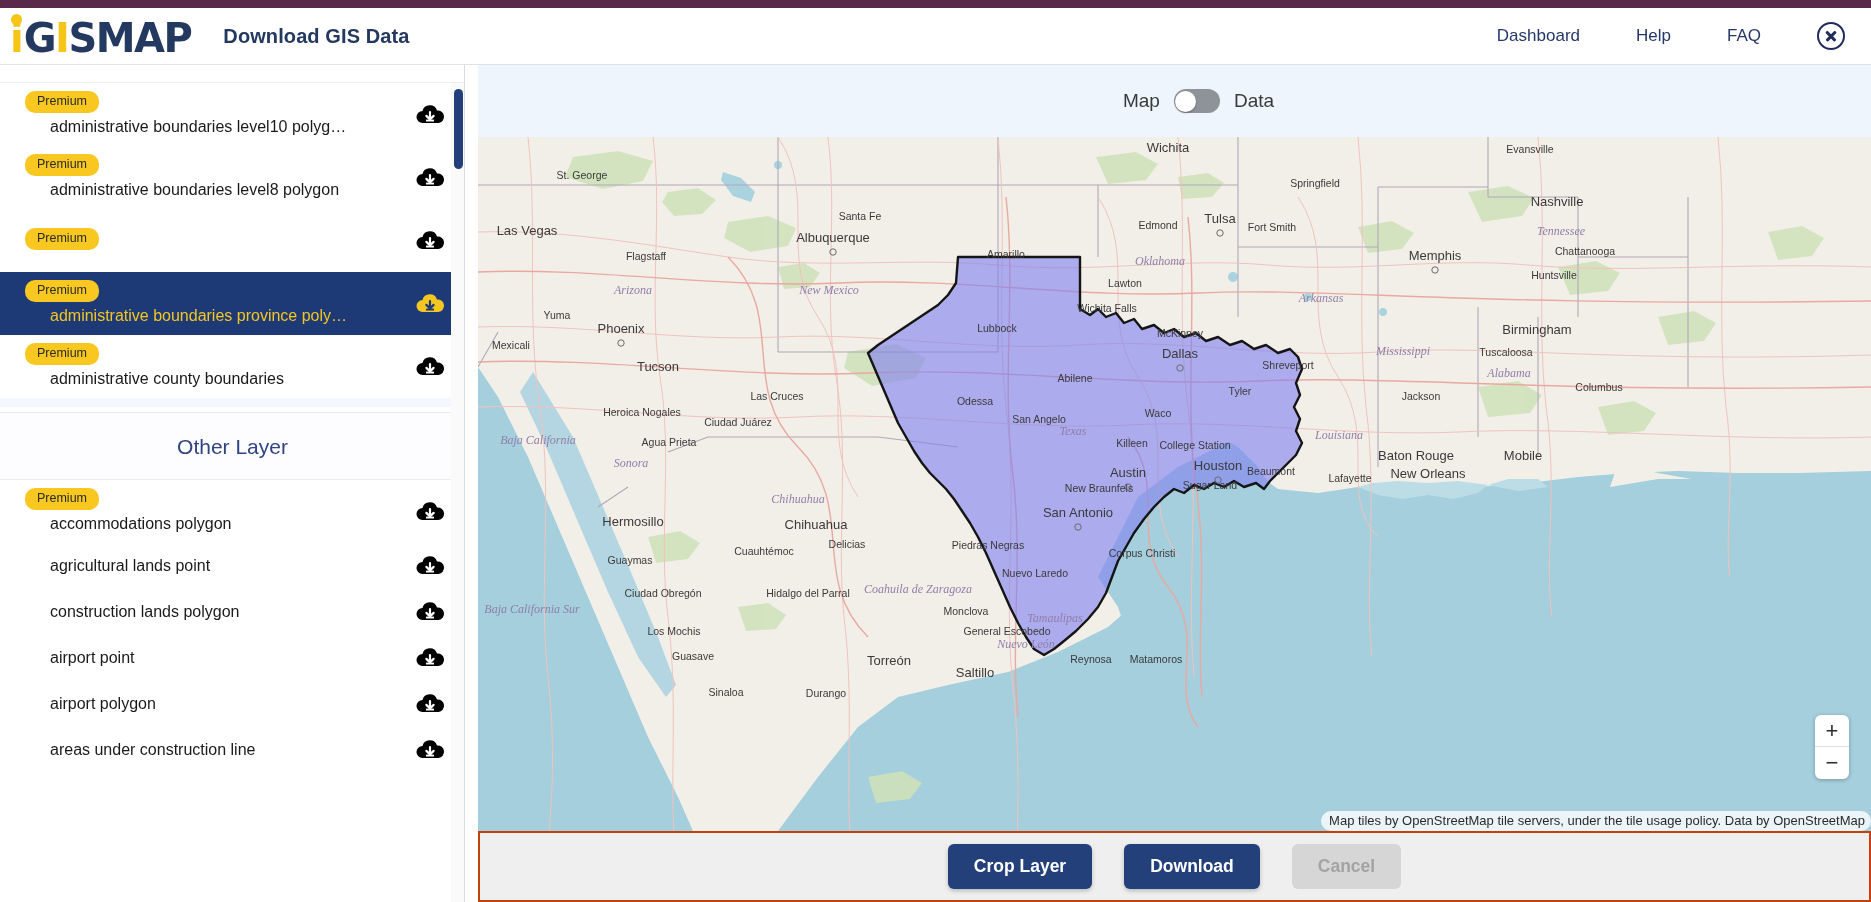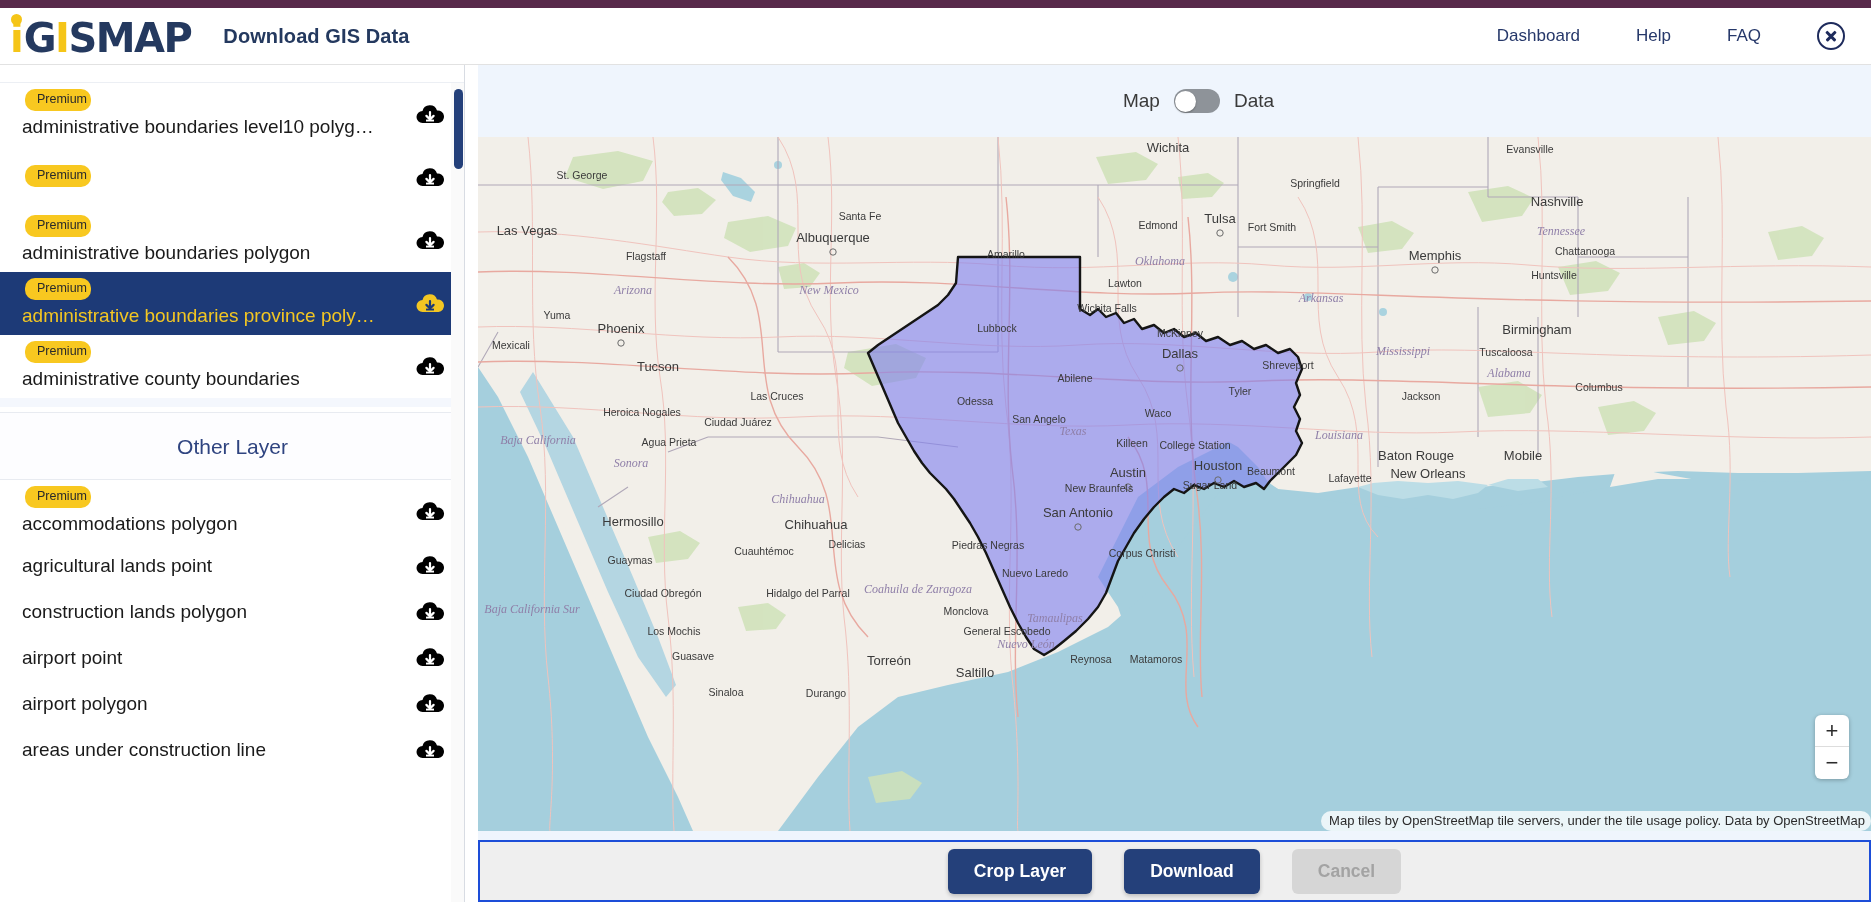--- a/index.html
+++ b/index.html
@@ -190,33 +190,34 @@
     justify-content: center;
     padding: 6px 0;
   }
   .premium-badge {
     display: inline-block;
     align-self: flex-start;
     background: #f8c820;
     color: #2a2a2a;
     font-size: 12.5px;
     line-height: 1;
-    padding: 4px 4px 5px 12px;
+    padding: 4px 12px 5px 12px;
     border-radius: 10px;
     margin-bottom: 3px;
     margin-left: 3px;
     white-space: nowrap;
   }
   .layer-name {
-    font-size: 19px;
+    font-size: 16px;
     color: #1a1a1a;
     white-space: nowrap;
     overflow: hidden;
     text-overflow: ellipsis;
     line-height: 1.35;
+    margin-left: 28px;
   }
   .layer-item.selected .layer-name { color: #f3c622; }
 
   .dl-icon {
     flex: 0 0 auto;
     width: 30px; height: 24px;
     position: relative;
     margin-left: 14px;
     cursor: pointer;
   }
@@ -323,23 +324,23 @@
     line-height: 1;
     font-family: "Liberation Sans", sans-serif;
   }
   .zoom-btn.plus { border-bottom: 1px solid #dddddd; }
 
   
   .bottom-bar {
     position: absolute;
     left: 478px; bottom: 0;
     width: 1393px;
-    height: 62px;
+    height: 71px;
     background: #efefef;
-    border: 2px solid #1d4ed8;
+    border: 2px solid #c2410c;
     display: flex;
     align-items: center;
     justify-content: center;
     gap: 32px;
   }
   .btn {
     font-size: 17.5px;
     font-weight: 700;
     border: none;
     border-radius: 6px;
@@ -399,33 +400,33 @@
                 <svg viewBox="0 0 30 24">
                   <path d="M7.5 20 A6 6 0 0 1 7.5 8 A7.5 7.5 0 0 1 22 7.5 A5.8 5.8 0 0 1 23.5 20 Z" fill="#000000"></path>
                   <path d="M15 9 v5.5 M15 16.5 l-3.6 -3.6 M15 16.5 l3.6 -3.6" stroke="#ffffff" stroke-width="2.2" fill="none" stroke-linecap="round" stroke-linejoin="round"></path>
                   <rect x="11" y="16.6" width="8" height="1.9" fill="#ffffff"></rect>
                 </svg>
               </div>
             </div>
             <div class="layer-item with-badge">
               <div class="layer-text-col">
                 <span class="premium-badge">Premium</span>
+                <div class="layer-name">administrative boundaries level8 polygon</div>
               </div>
               <div class="dl-icon">
                 <svg viewBox="0 0 30 24">
                   <path d="M7.5 20 A6 6 0 0 1 7.5 8 A7.5 7.5 0 0 1 22 7.5 A5.8 5.8 0 0 1 23.5 20 Z" fill="#000000"></path>
                   <path d="M15 9 v5.5 M15 16.5 l-3.6 -3.6 M15 16.5 l3.6 -3.6" stroke="#ffffff" stroke-width="2.2" fill="none" stroke-linecap="round" stroke-linejoin="round"></path>
                   <rect x="11" y="16.6" width="8" height="1.9" fill="#ffffff"></rect>
                 </svg>
               </div>
             </div>
             <div class="layer-item with-badge">
               <div class="layer-text-col">
                 <span class="premium-badge">Premium</span>
-                <div class="layer-name">administrative boundaries polygon</div>
               </div>
               <div class="dl-icon">
                 <svg viewBox="0 0 30 24">
                   <path d="M7.5 20 A6 6 0 0 1 7.5 8 A7.5 7.5 0 0 1 22 7.5 A5.8 5.8 0 0 1 23.5 20 Z" fill="#000000"></path>
                   <path d="M15 9 v5.5 M15 16.5 l-3.6 -3.6 M15 16.5 l3.6 -3.6" stroke="#ffffff" stroke-width="2.2" fill="none" stroke-linecap="round" stroke-linejoin="round"></path>
                   <rect x="11" y="16.6" width="8" height="1.9" fill="#ffffff"></rect>
                 </svg>
               </div>
             </div>
             <div class="layer-item with-badge selected">

